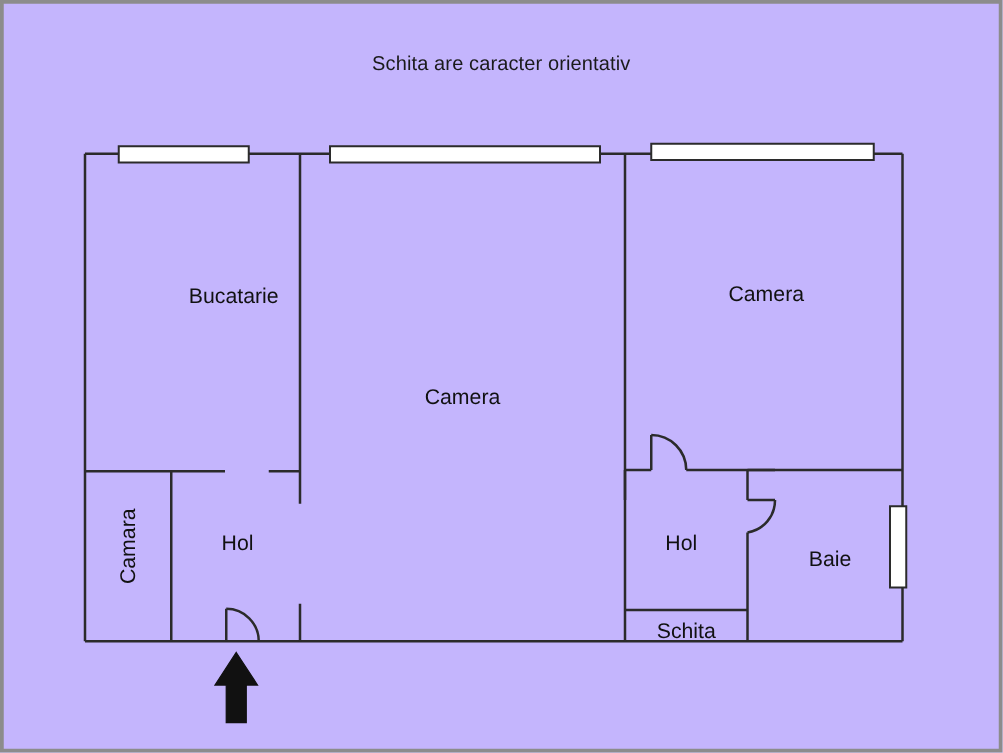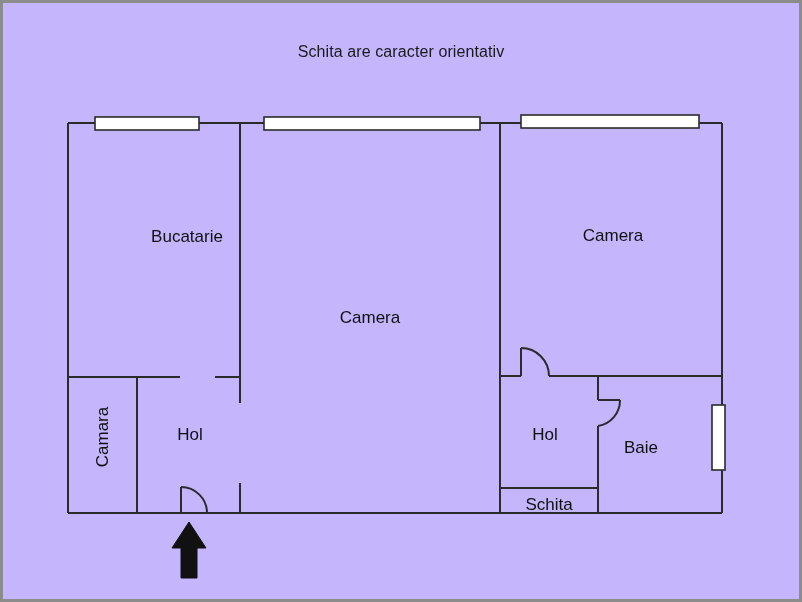--- a/index.html
+++ b/index.html
@@ -124,17 +124,17 @@
 
   </svg>
 
   <div id="room-labels">
       <div class="room-label" style="left: 155px; top: 237px; margin-left: 32px;">Bucatarie</div>
       <div class="room-label" style="left: 370px; top: 318px;">Camera</div>
       <div class="room-label" style="left: 613px; top: 236px;">Camera</div>
       <div class="room-label vertical" style="left: 103px; top: 437px;">Camara</div>
       <div class="room-label" style="left: 190px; top: 435px;">Hol</div>
       <div class="room-label" style="left: 545px; top: 435px;">Hol</div>
-      <div class="room-label" style="left: 641px; top: 448px;">Baie</div>
+      <div class="room-label" style="left: 664px; top: 448px;">Baie</div>
       <div class="room-label" style="left: 549px; top: 505px;">Schita</div>
     </div>
 
 </div>
 
 </body></html>

